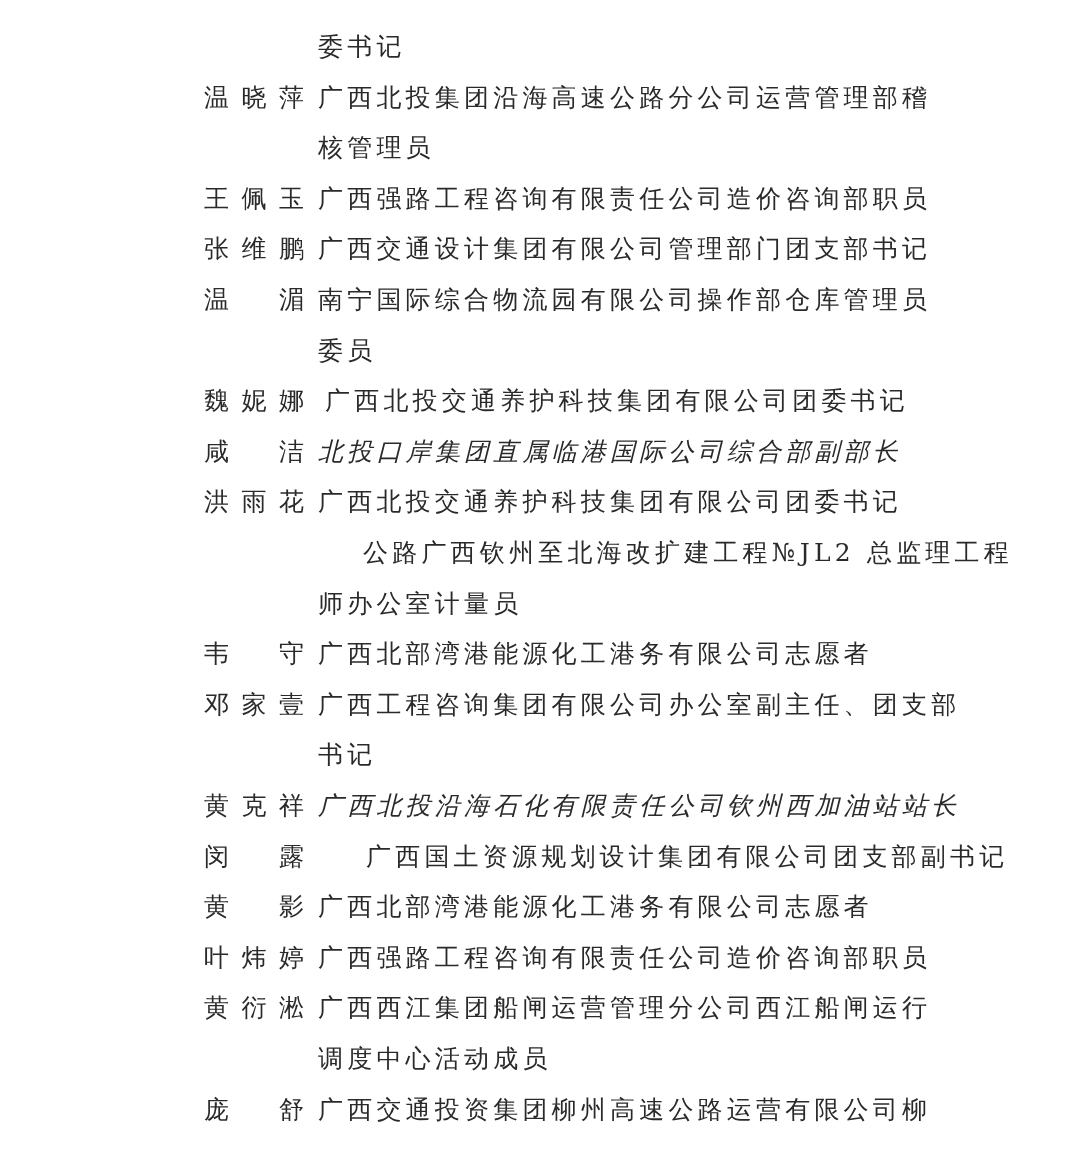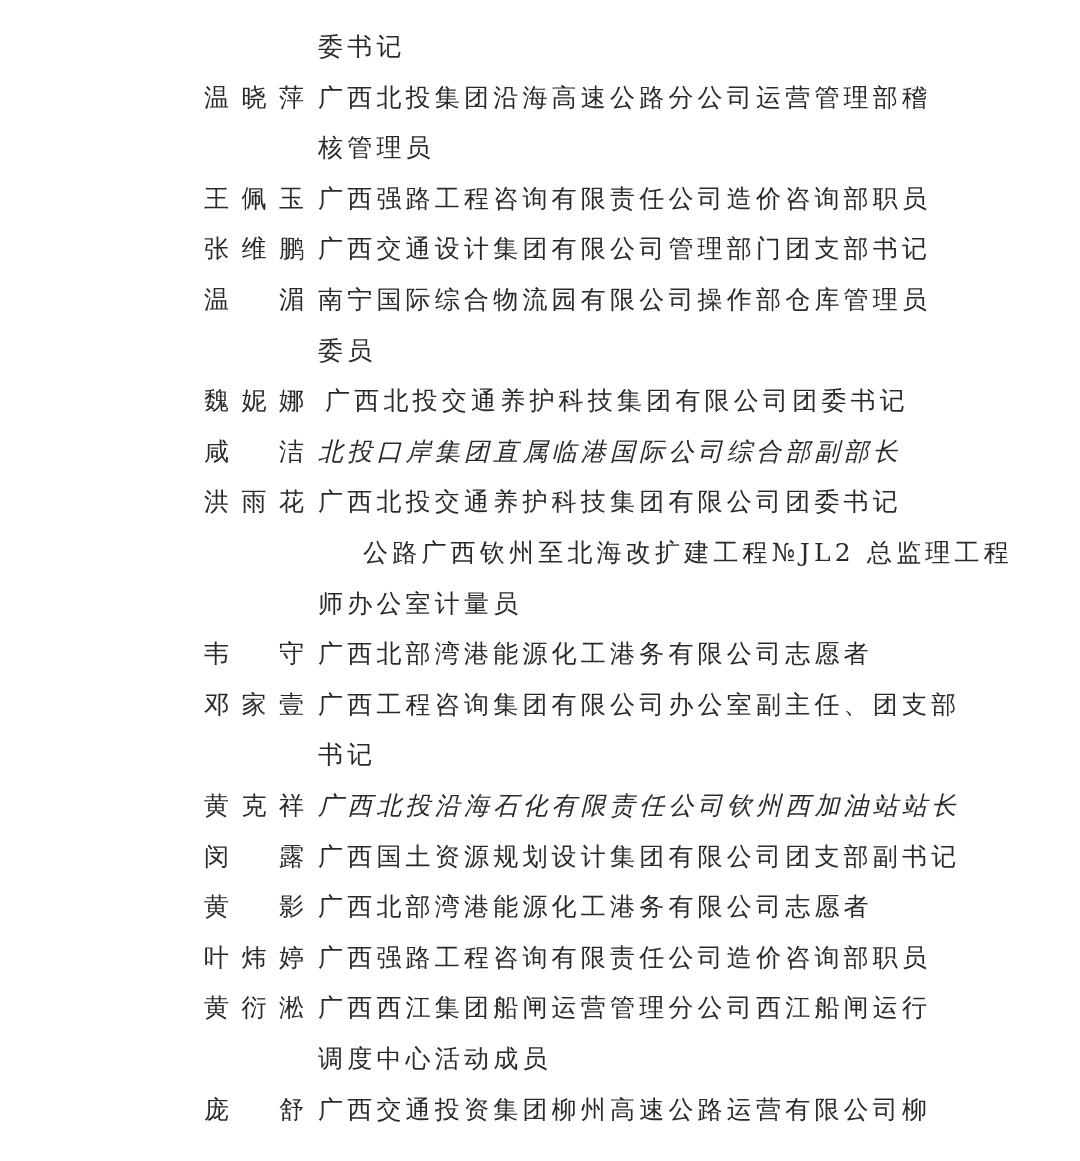--- a/index.html
+++ b/index.html
@@ -128,21 +128,21 @@
         <span>克</span>
         <span>祥</span>
       </div>
       <div class="line desc" style="top: 781px; font-style: italic;">广西北投沿海石化有限责任公司钦州西加油站站长</div>
     </div>
     <div>
       <div class="line name" style="top: 831.6px;">
         <span>闵</span>
         <span>露</span>
       </div>
-      <div class="line desc" style="top: 831.6px;">广西国土资源规划设计集团有限公司团支部副书记</div>
+      <div class="line desc" style="top: 831.6px; margin-left: 48px;">广西国土资源规划设计集团有限公司团支部副书记</div>
     </div>
     <div>
       <div class="line name" style="top: 882.2px;">
         <span>黄</span>
         <span>影</span>
       </div>
       <div class="line desc" style="top: 882.2px;">广西北部湾港能源化工港务有限公司志愿者</div>
     </div>
     <div>
       <div class="line name" style="top: 932.8px;">

